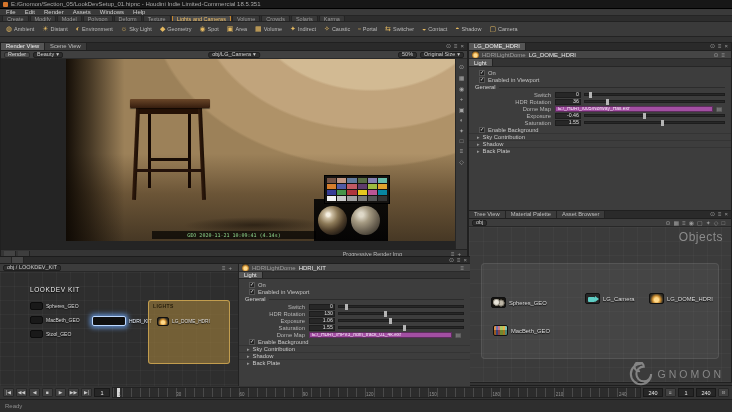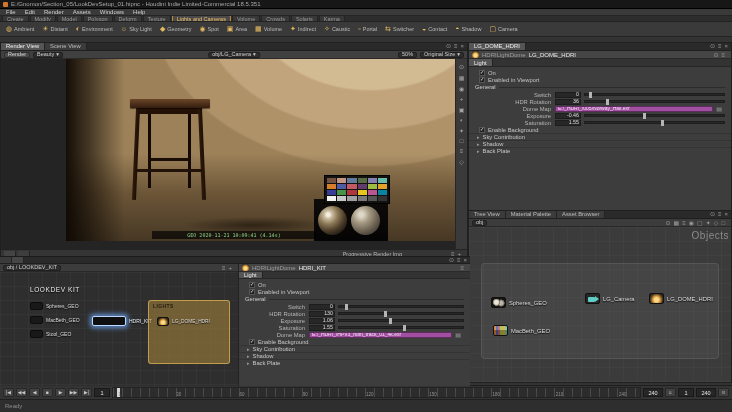--- a/index.html
+++ b/index.html
@@ -80,21 +80,21 @@
 .section{height:8px;display:flex;align-items:center;gap:3px;padding:0 6px;color:#d0d0d0;font-size:5.8px}
 .section::after{content:"";flex:1;height:1px;background:#2c2c2c}
 .folder-row{height:7px;display:flex;align-items:center;gap:3px;padding:0 8px;border-top:1px solid #343434;color:#c8c8c8;font-size:5.8px}
 .farrow{color:#9a9a9a;font-size:5px}
 
 
 .net-toolbar{height:8px;background:#3c3c3c;border-bottom:1px solid #282828;display:flex;align-items:center;gap:3px;padding:0 3px;font-size:5.5px}
 .net-canvas{position:relative;background:#3b3b3b;overflow:hidden;
  background-image:linear-gradient(rgba(255,255,255,.028) 1px, transparent 1px),linear-gradient(90deg, rgba(255,255,255,.028) 1px, transparent 1px);
  background-size:14px 14px}
-.context-label{position:absolute;right:2px;top:3px;font-size:10px;color:#8b8b8b;letter-spacing:.5px}
+.context-label{position:absolute;right:8px;top:3px;font-size:12px;color:#8b8b8b;letter-spacing:.5px}
 .netbox{position:absolute;background:rgba(255,255,255,.05);border:1px solid rgba(255,255,255,.09);border-radius:4px}
 .node{position:absolute;display:flex;align-items:center;gap:3px;white-space:nowrap}
 .node-tile{width:15px;height:11px;border-radius:2px;background:#1d1d1d;border:1px solid #101010;flex:0 0 auto;position:relative}
 .node-label{font-size:5.8px;color:#dcdcdc;text-shadow:0 1px 1px #000}
 .icon-spheres{background:
  radial-gradient(circle at 34% 48%, #e9e5da 0 20%, #6f6a5e 36%, transparent 38%),
  radial-gradient(circle at 70% 56%, #beb7a7 0 18%, #4d483e 34%, transparent 36%),#15130f}
 .icon-camera{background:#262626}
 .icon-camera::before{content:"";position:absolute;left:2px;top:3px;width:7px;height:5px;background:#5ecdc4;border-radius:1px}
 .icon-camera::after{content:"";position:absolute;left:9px;top:2px;border:3.5px solid transparent;border-left:4px solid #5ecdc4}
@@ -630,14 +630,20 @@
     <span class="tbtn">≡</span>
     <span class="frame-field">1</span>
     <span class="frame-field" style="width:20px">240</span>
     <span class="tbtn">⊙</span>
   </div>
 
   <div class="abs statusbar" style="left:0;top:399px;width:732px;height:13px">
     <span>Ready</span>
   </div>
 
+  <div class="abs watermark" style="right:8px;top:362px">
+    <svg width="24" height="24" viewBox="0 0 26 26">
+      <path d="M13 2 A 11 11 0 1 0 24 13 A 8 8 0 1 1 16 5 A 5 5 0 1 0 11 10" fill="none" stroke="#979797" stroke-width="2.2" stroke-linecap="round"></path>
+    </svg>
+    <span class="wm-text">GNOMON</span>
+  </div>
 
 </div>
 
 </body></html>

